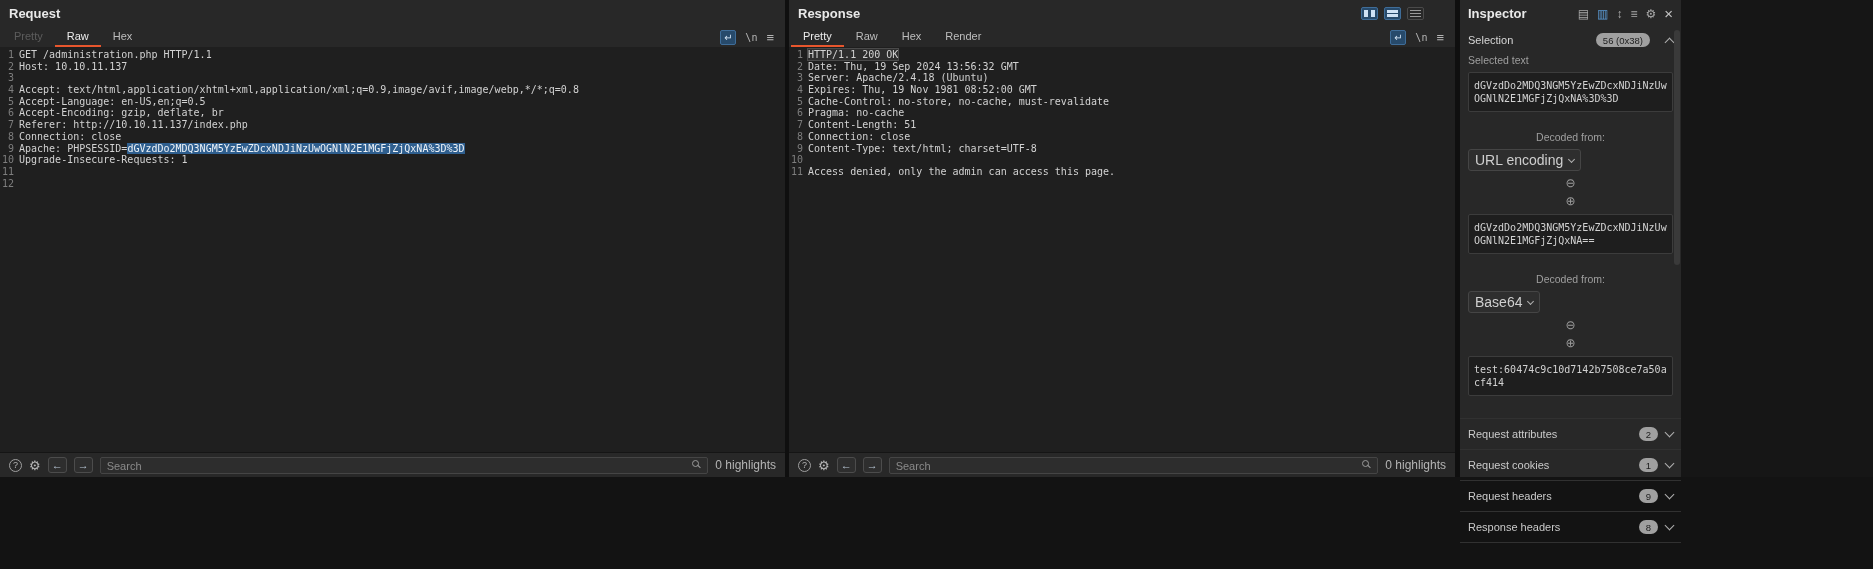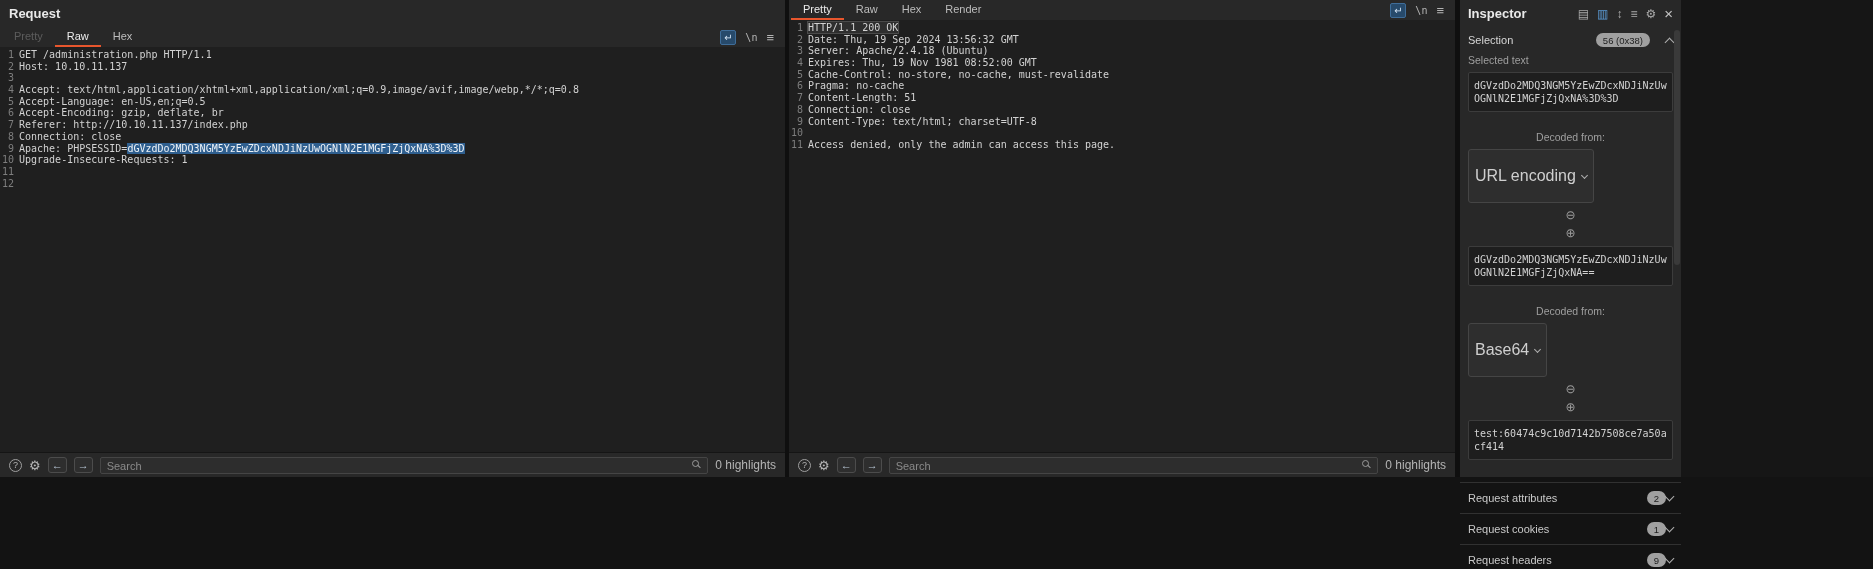--- a/index.html
+++ b/index.html
@@ -81,26 +81,26 @@
   .chev.up { transform: rotate(-135deg); margin-top: 4px; }
   .chev.down { transform: rotate(45deg); margin-top: -3px; }
   .sel-body { padding: 2px 8px 0; }
   .small-label { font-size: 10.5px; color: #9f9f9f; margin: 5px 0 6px; }
   .text-box { background: #1e1e1e; border: 1px solid #3c3c3c; border-radius: 2px; padding: 6px 5px;
     font-family: "DejaVu Sans Mono", monospace; font-size: 10px; line-height: 13px; color: #d2d2d2;
     word-break: break-all; min-height: 38px; }
   .dec-row { display: flex; align-items: center; gap: 6px; padding: 0 8px; margin-top: 19px; margin-bottom: 7px; flex-direction: column; }
   .dec-label { font-size: 10.5px; color: #9f9f9f; }
   .dropdown { display: flex; align-items: center; gap: 6px; background: #2e2e2e; border: 1px solid #454545; border-radius: 3px;
-    padding: 17px 6px; font-size: 16px; color: #cfcfcf; margin-right: auto; }
+    padding: 2px 6px; font-size: 14px; color: #cfcfcf; margin-right: auto; }
   .dropdown .chev { width: 5px; height: 5px; border-width: 1px; margin-top: -2px; }
   .circle-icon { color: #9a9a9a; font-size: 12px; line-height: 1; }
   .dec-box-wrap { padding: 0 8px; }
   .insp-sections { margin-top: 22px; border-top: 1px solid #313131; }
-  .insp-section { height: 31px; display: flex; align-items: center; gap: 0; padding: 0 8px; border-bottom: 1px solid #313131; }
+  .insp-section { height: 31px; display: flex; align-items: center; gap: 8px; padding: 0 8px; border-bottom: 1px solid #313131; }
   .insp-section .label { font-size: 11px; color: #cacaca; margin-right: auto; }
   .insp-scrollbar { position: absolute; right: 1px; top: 30px; width: 6px; height: 420px; }
   .insp-scrollbar .thumb { width: 6px; height: 235px; background: #3a3a3a; border-radius: 3px; }
 </style>
 </head>
 <body>
 
 <div class="app">
 
   <section class="panel request">
@@ -142,20 +142,28 @@
         <input class="search-input" placeholder="Search" style="">
         <span class="mag-icon"></span>
       </span>
       <span class="highlights">0 highlights</span>
     </div>
   </section>
 
   <div class="vdiv"></div>
 
   <section class="panel response">
+    <div class="panel-header">
+      <span class="panel-title">Response</span>
+      <span class="layout-btns">
+        <span class="lbtn cols"></span>
+        <span class="lbtn rows"></span>
+        <span class="lbtn plain"></span>
+      </span>
+    </div>
     <div class="tabbar">
       <div style="display:flex" id="response-tabs">
           <div class="tab active">Pretty</div>
           <div class="tab normal">Raw</div>
           <div class="tab normal">Hex</div>
           <div class="tab normal">Render</div>
         </div>
       <div class="tab-tools">
         <span class="wrap-btn">↵</span>
         <span class="nl-icon">\n</span>

